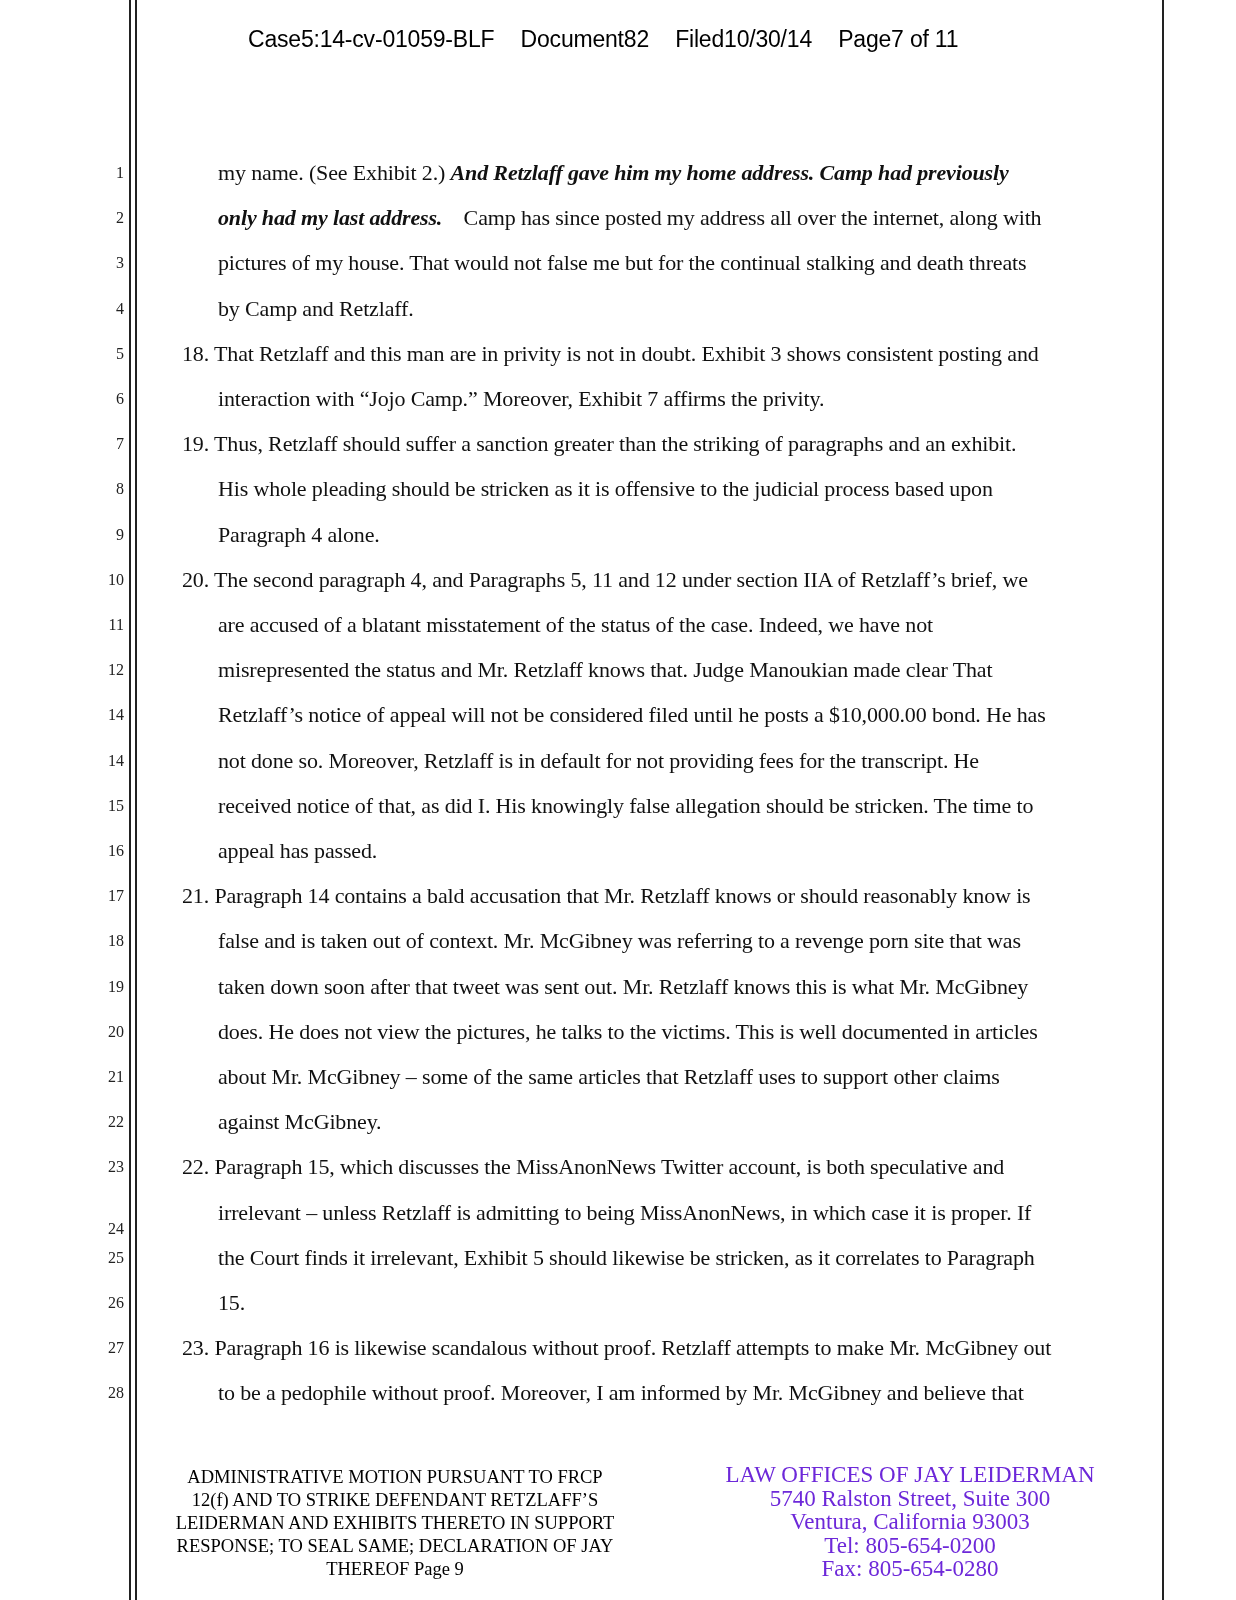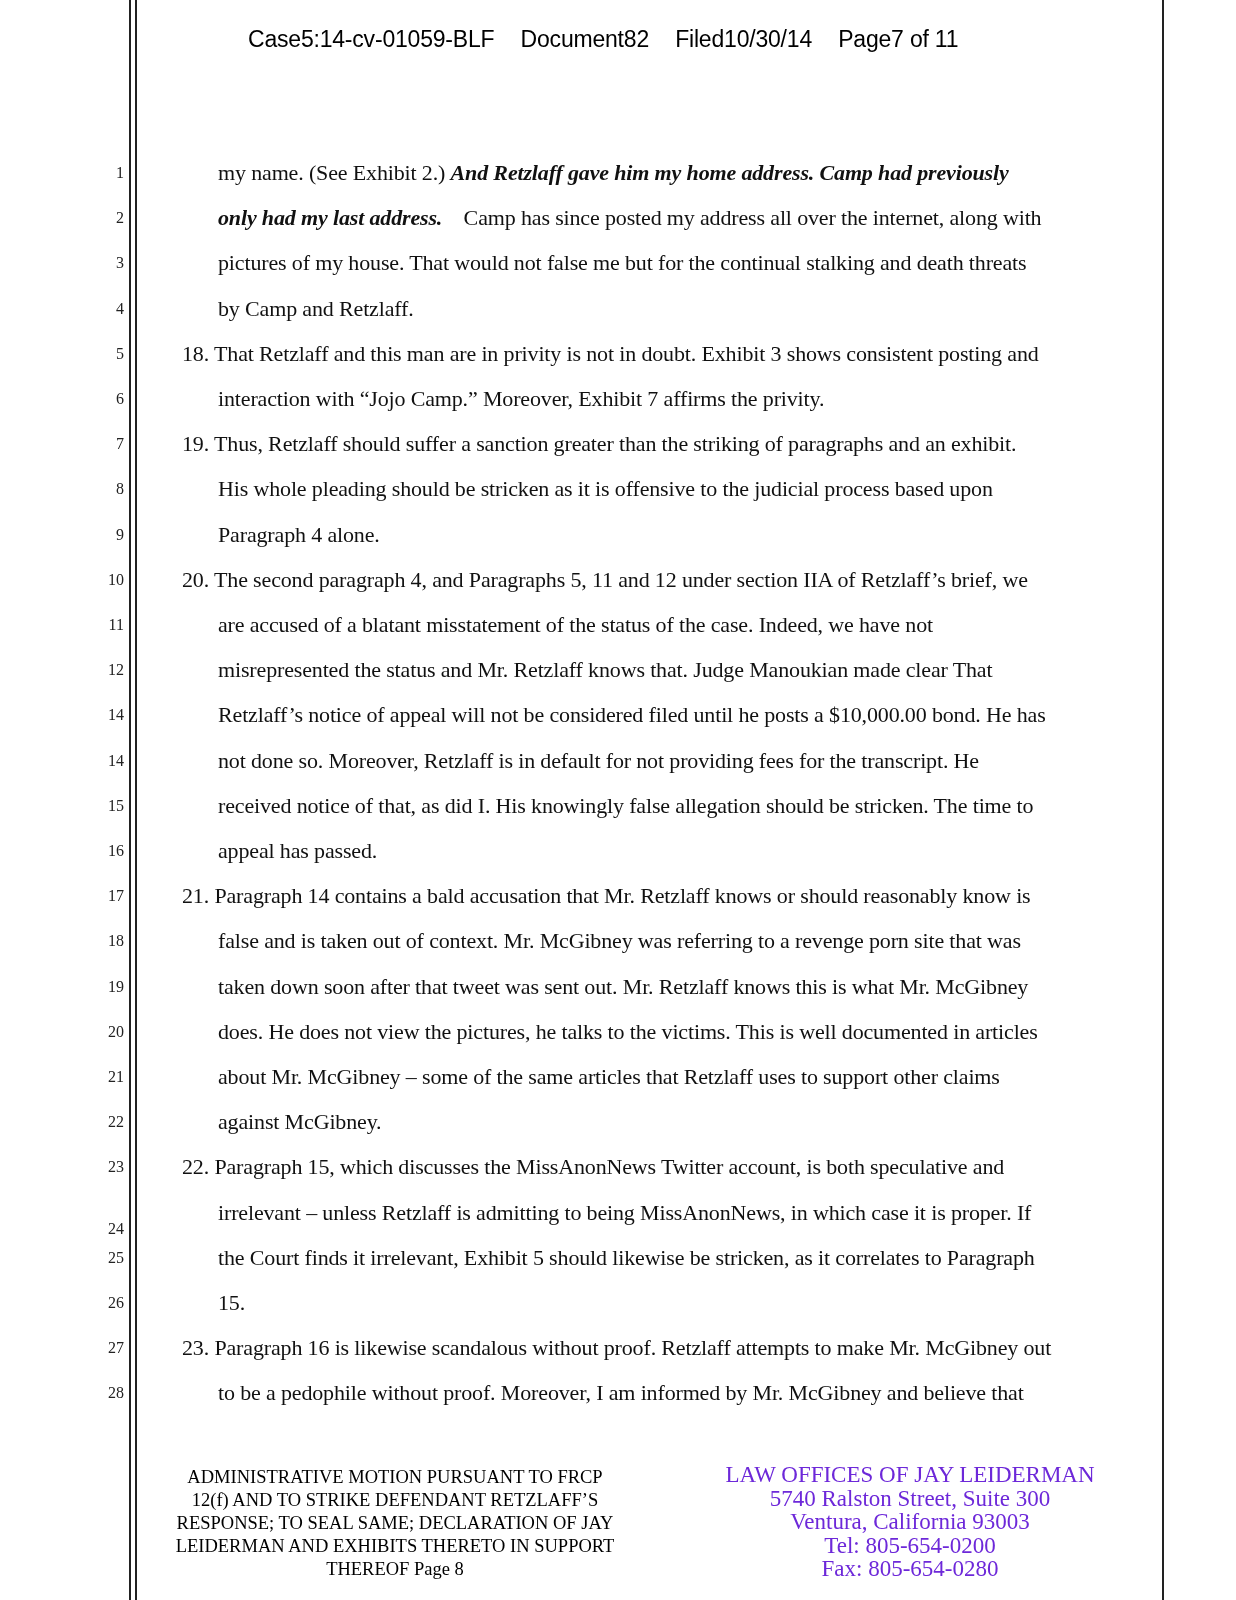--- a/index.html
+++ b/index.html
@@ -165,23 +165,23 @@
   <div class="tl indent" style="top: 1199.6px;">irrelevant – unless Retzlaff is admitting to being MissAnonNews, in which case it is proper.  If</div>
   <div class="tl indent" style="top: 1244.8px;">the Court finds it irrelevant, Exhibit 5 should likewise be stricken, as it correlates to Paragraph</div>
   <div class="tl indent" style="top: 1290px;">15.</div>
   <div class="tl num" style="top: 1335.2px;">23. Paragraph 16 is likewise scandalous without proof.  Retzlaff attempts to make Mr. McGibney out</div>
   <div class="tl indent" style="top: 1380.4px;">to be a pedophile without proof.  Moreover, I am informed by Mr. McGibney and believe that</div>
 </div>
 
 <div class="footer-left">
   <div>ADMINISTRATIVE MOTION PURSUANT TO FRCP</div>
   <div>12(f) AND TO STRIKE DEFENDANT RETZLAFF’S</div>
+  <div>LEIDERMAN AND EXHIBITS THERETO IN SUPPORT</div>
   <div>RESPONSE; TO SEAL SAME; DECLARATION OF JAY</div>
-  <div>LEIDERMAN AND EXHIBITS THERETO IN SUPPORT</div>
-  <div>THEREOF Page 8</div>
+  <div>THEREOF Page 9</div>
 </div>
 <div class="footer-right">
   <div>LAW OFFICES OF JAY LEIDERMAN</div>
   <div>5740 Ralston Street, Suite 300</div>
   <div>Ventura, California 93003</div>
   <div>Tel: 805-654-0200</div>
   <div>Fax: 805-654-0280</div>
 </div>
 
 </body></html>

